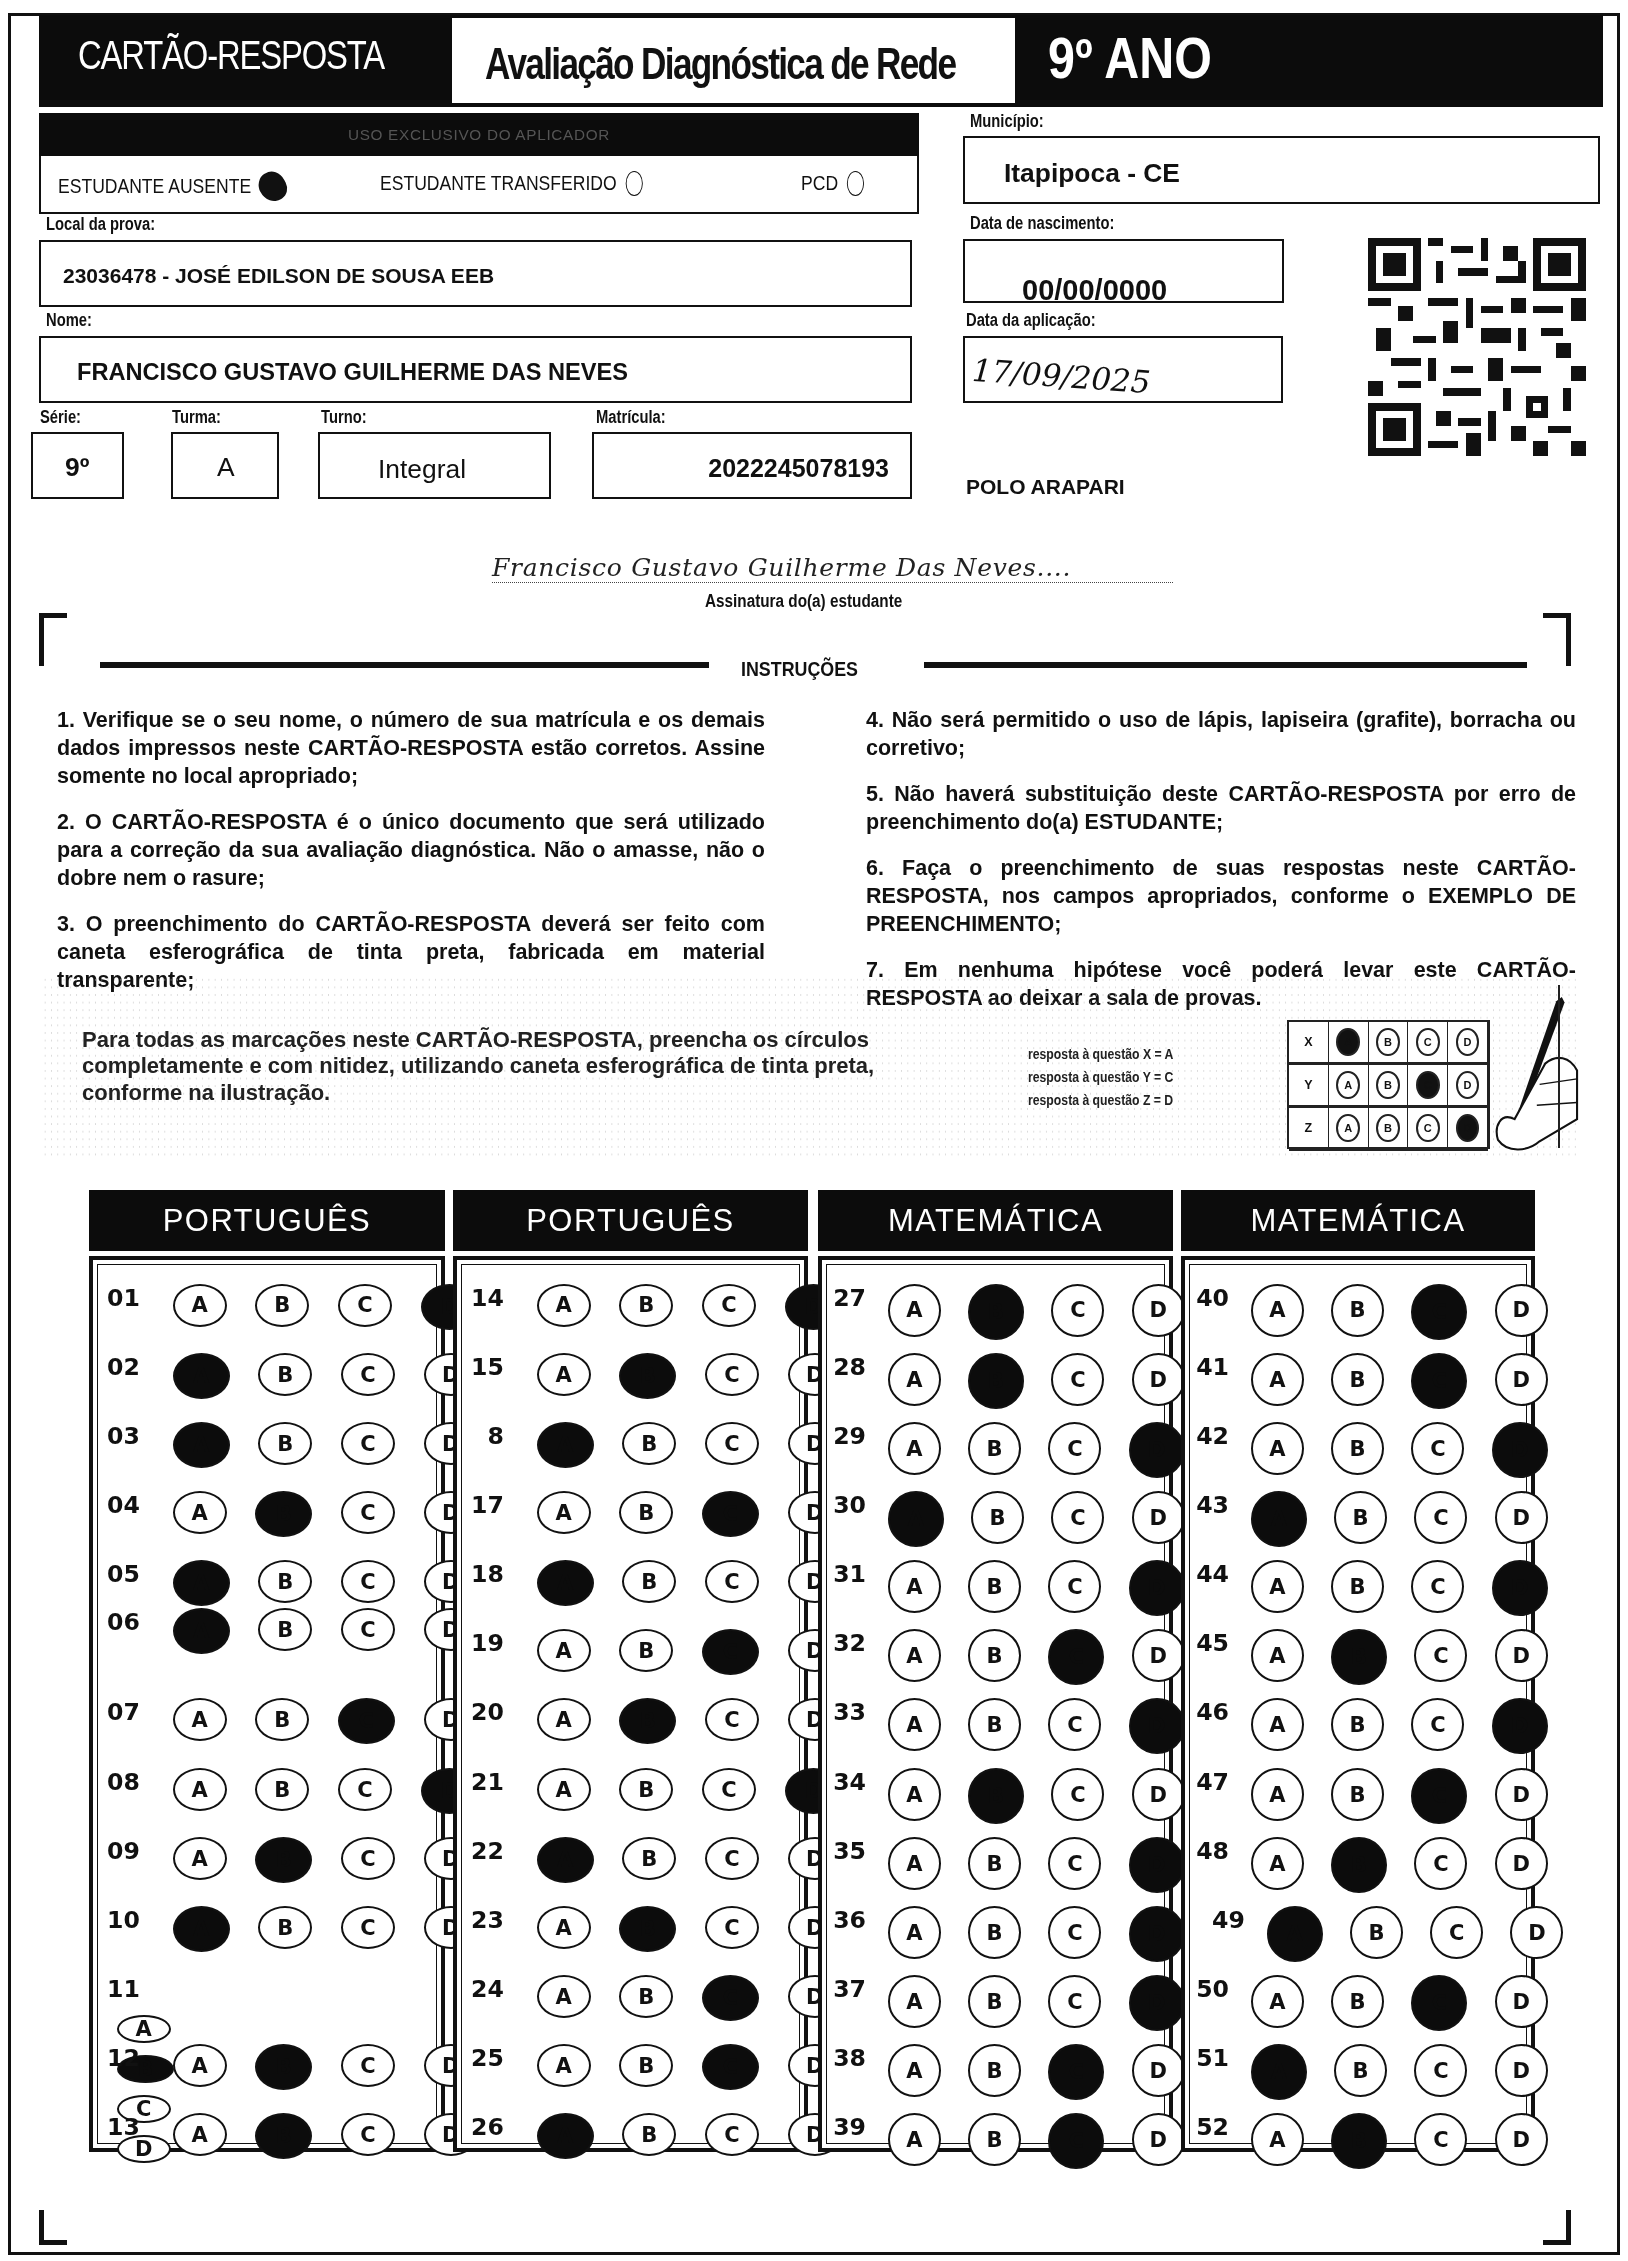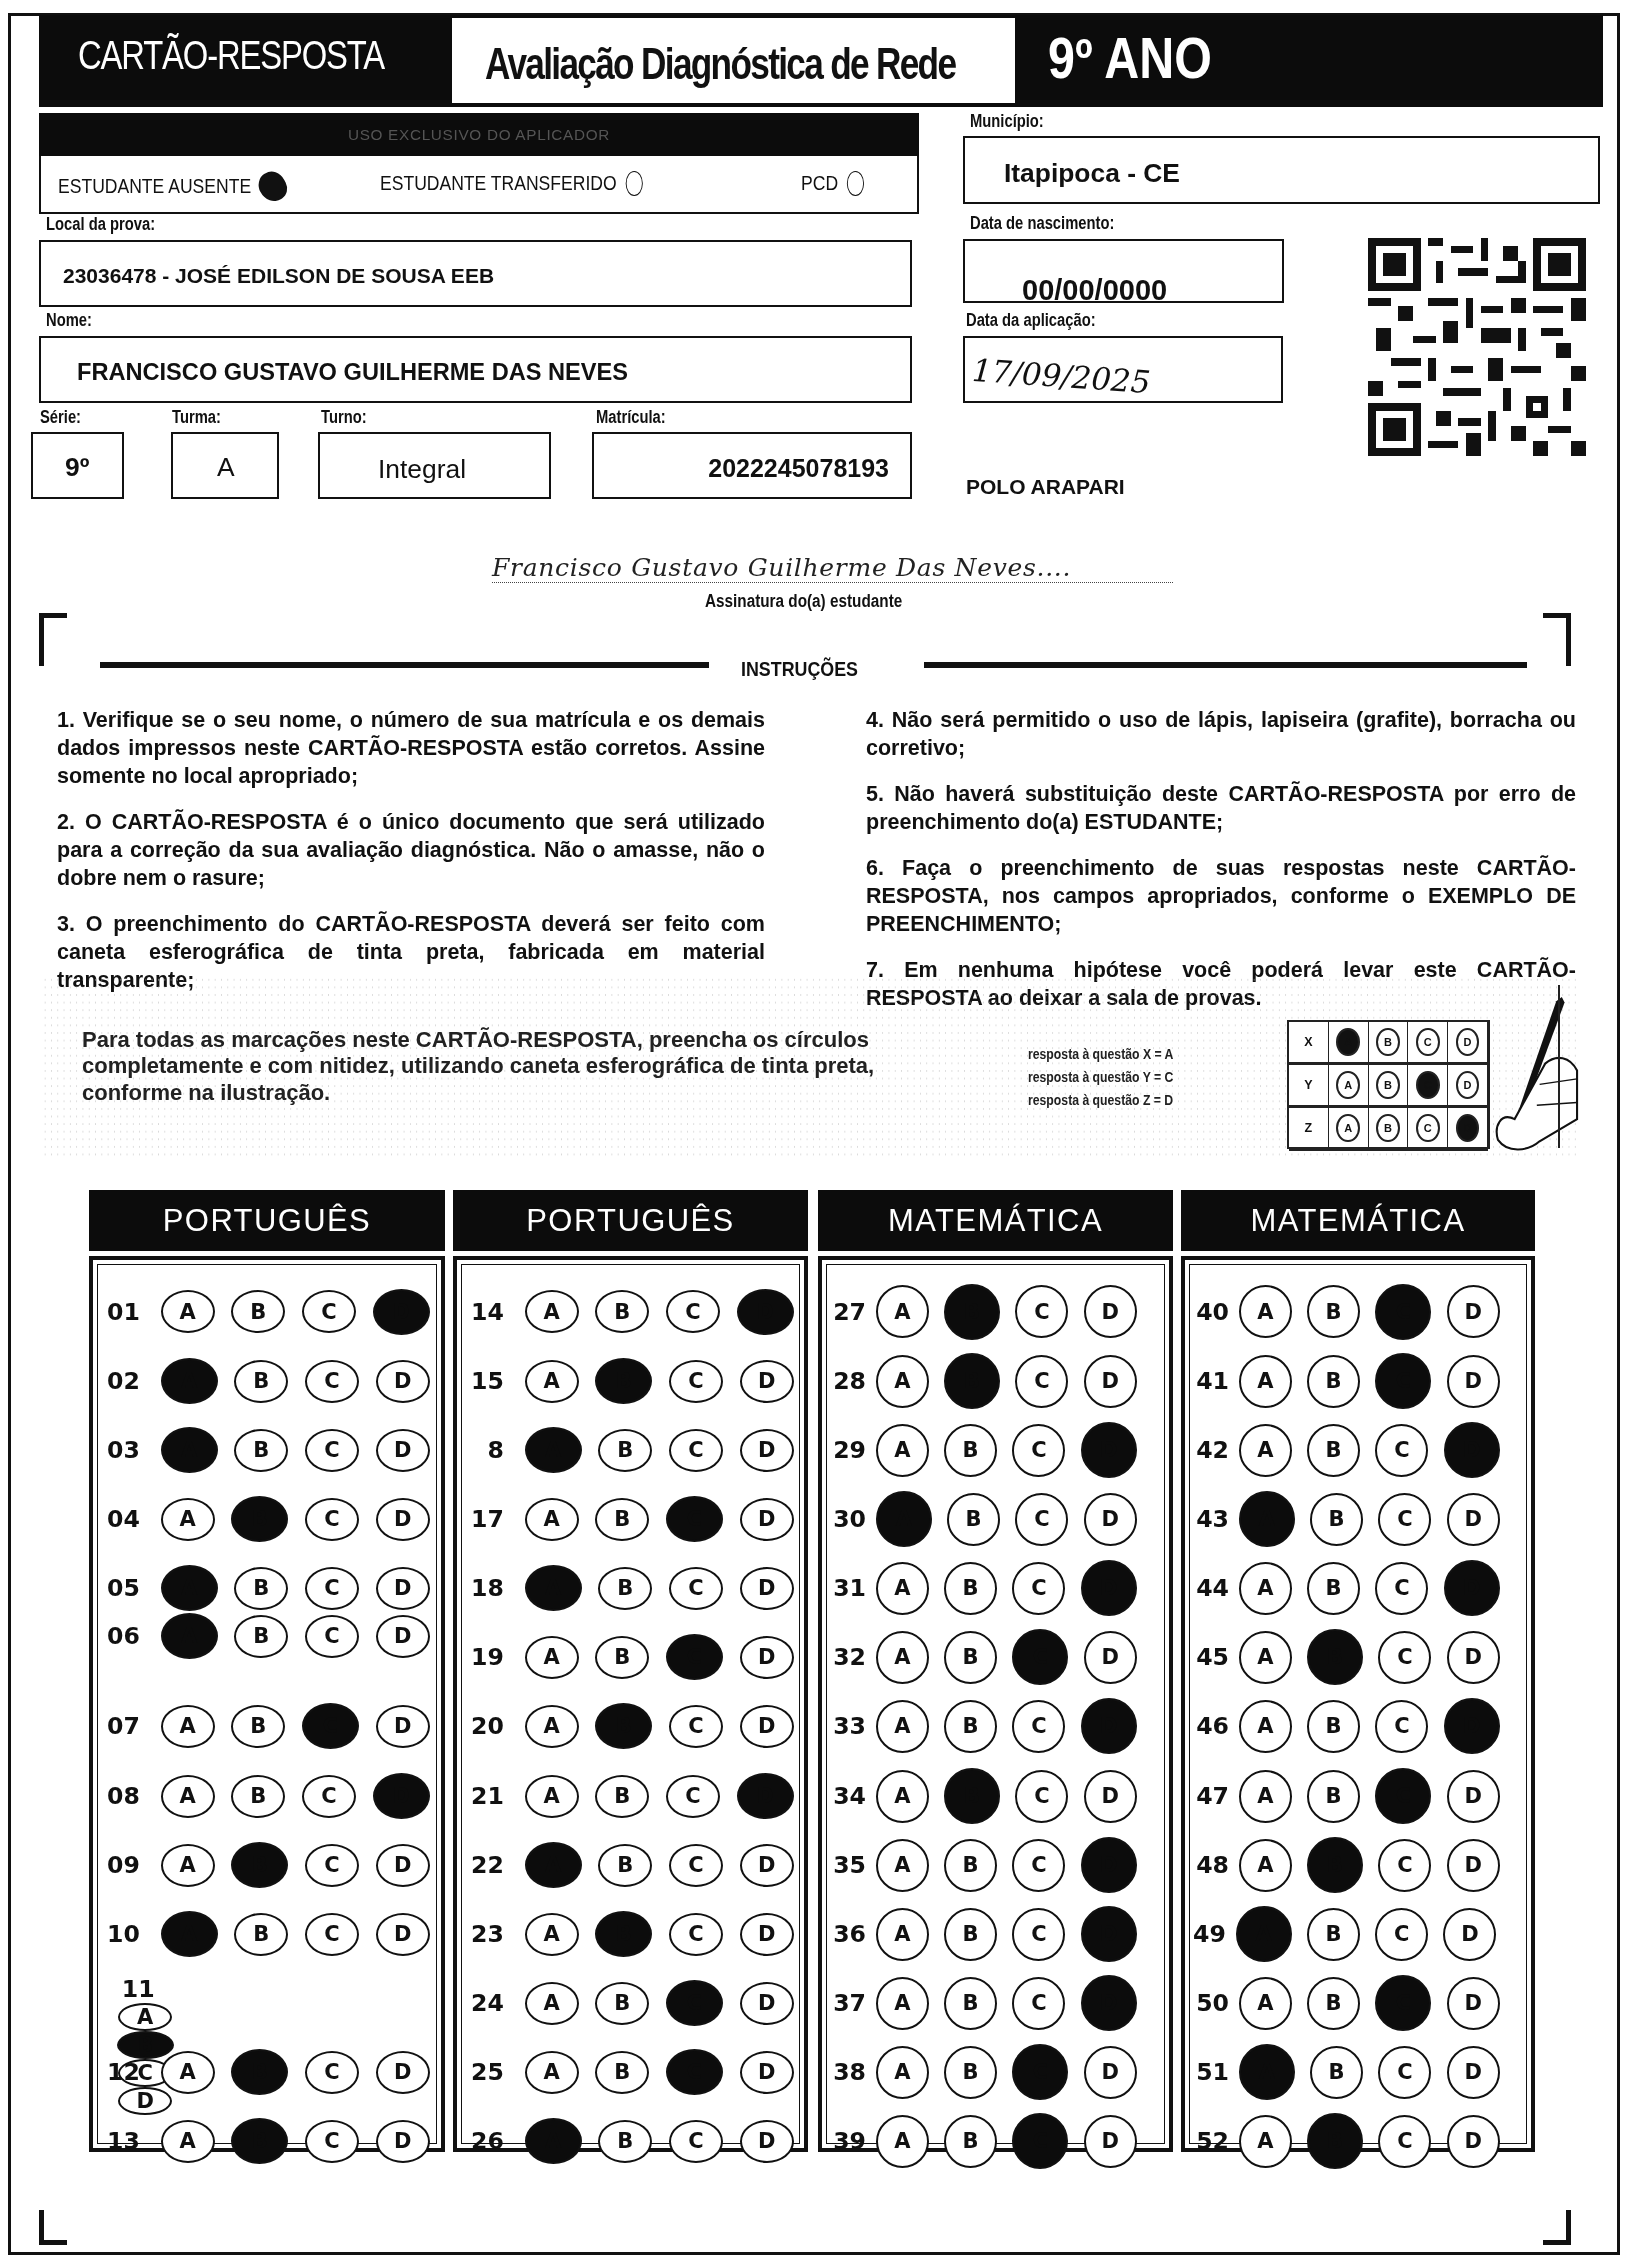--- a/index.html
+++ b/index.html
@@ -46,21 +46,21 @@
   .ex-row { position: absolute; left: 0; width: 100%; height: 43px; display: flex; border-bottom: 3.5px solid #222; }
   .ex-row:last-child { border-bottom: 4.2px solid #222; }
   .ex-cell { width: 40px; height: 100%; border-right: 1.4px solid #222; display: flex; align-items: center; justify-content: center; font-size: 12.5px; font-weight: bold; }
   .ex-bub { width: 23.6px; height: 28px; border: 2.1px solid #222; border-radius: 50%; display: flex; align-items: center; justify-content: center; font-size: 11px; font-weight: bold; }
   .ex-bub.filled { background: #111; color: #111; }
 
   
   .subj { height: 61px; background: #0c0c0c; color: #fff; font-size: 31px; text-align: center; line-height: 61px; letter-spacing: 1.4px; }
   .grid { border: 4.2px solid #111; background: #fff; }
   .grid-inner { position: absolute; inset: 4.2px; border: 1.4px solid #111; }
-  .qrow { position: absolute; left: 0; height: 56px; display: flex; align-items: center; }
+  .qrow { position: absolute; left: 0; height: 56px; display: flex; align-items: flex-start; gap: 12px; }
   .qnum { width: 44px; font-family: "DejaVu Sans", sans-serif; font-weight: bold; font-size: 23.6px; text-align: right; padding-right: 4.2px; }
   .bub { width: 54px; height: 43px; border: 2.8px solid #111; border-radius: 50%; display: flex; align-items: center; justify-content: center;
          font-family: "DejaVu Sans", sans-serif; font-weight: bold; font-size: 21px; margin-left: 16.7px; background: #fff; }
   .bub.filled { background: #0c0c0c; color: #0c0c0c; width: 57px; height: 46px; }
   .grid.narrow .bub { width: 53px; height: 53px; margin-left: 15.3px; }
   .grid.narrow .bub.filled { width: 56px; height: 56px; }
 </style>
 </head>
 <body>
 
@@ -623,21 +623,21 @@
         <div class="bub filled">C</div>
         <div class="bub">D</div>
       </div>
       <div class="qrow" style="top: 577px; left: 4.2px;">
         <div class="qnum">48</div>
         <div class="bub" style="margin-left: 5.6px;">A</div>
         <div class="bub filled">B</div>
         <div class="bub">C</div>
         <div class="bub">D</div>
       </div>
-      <div class="qrow" style="top: 646px; left: 1px;">
+      <div class="qrow" style="top: 646px; left: 20px;">
         <div class="qnum">49</div>
         <div class="bub filled" style="margin-left: 5.6px;">A</div>
         <div class="bub">B</div>
         <div class="bub">C</div>
         <div class="bub">D</div>
       </div>
       <div class="qrow" style="top: 715px; left: 4.2px;">
         <div class="qnum">50</div>
         <div class="bub" style="margin-left: 5.6px;">A</div>
         <div class="bub">B</div>

